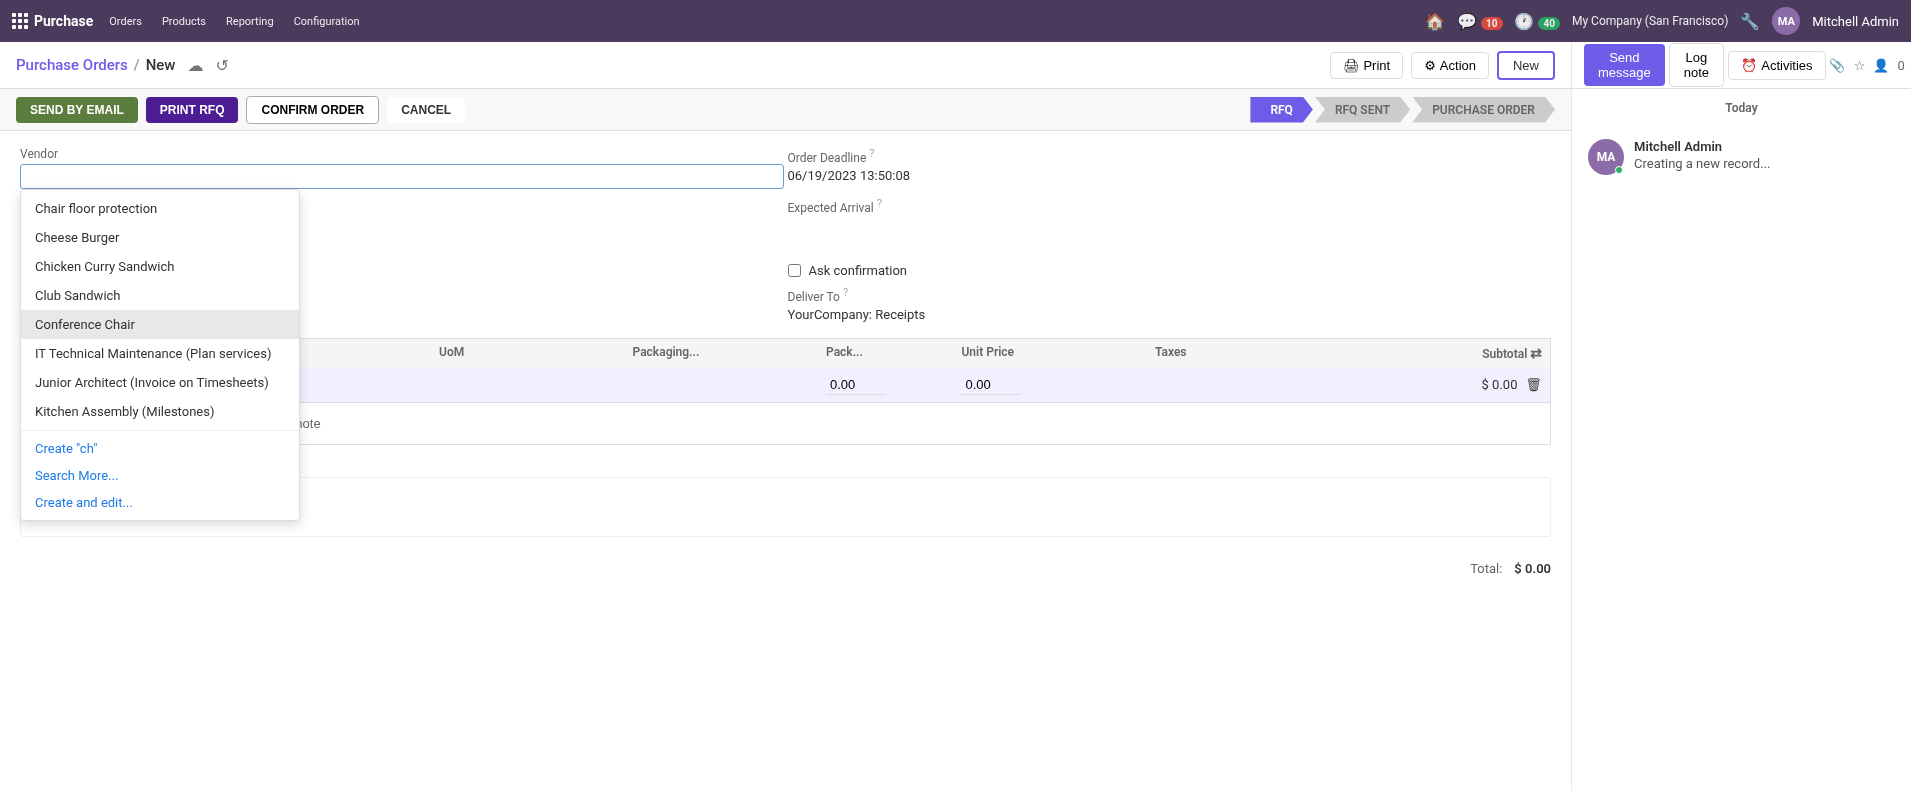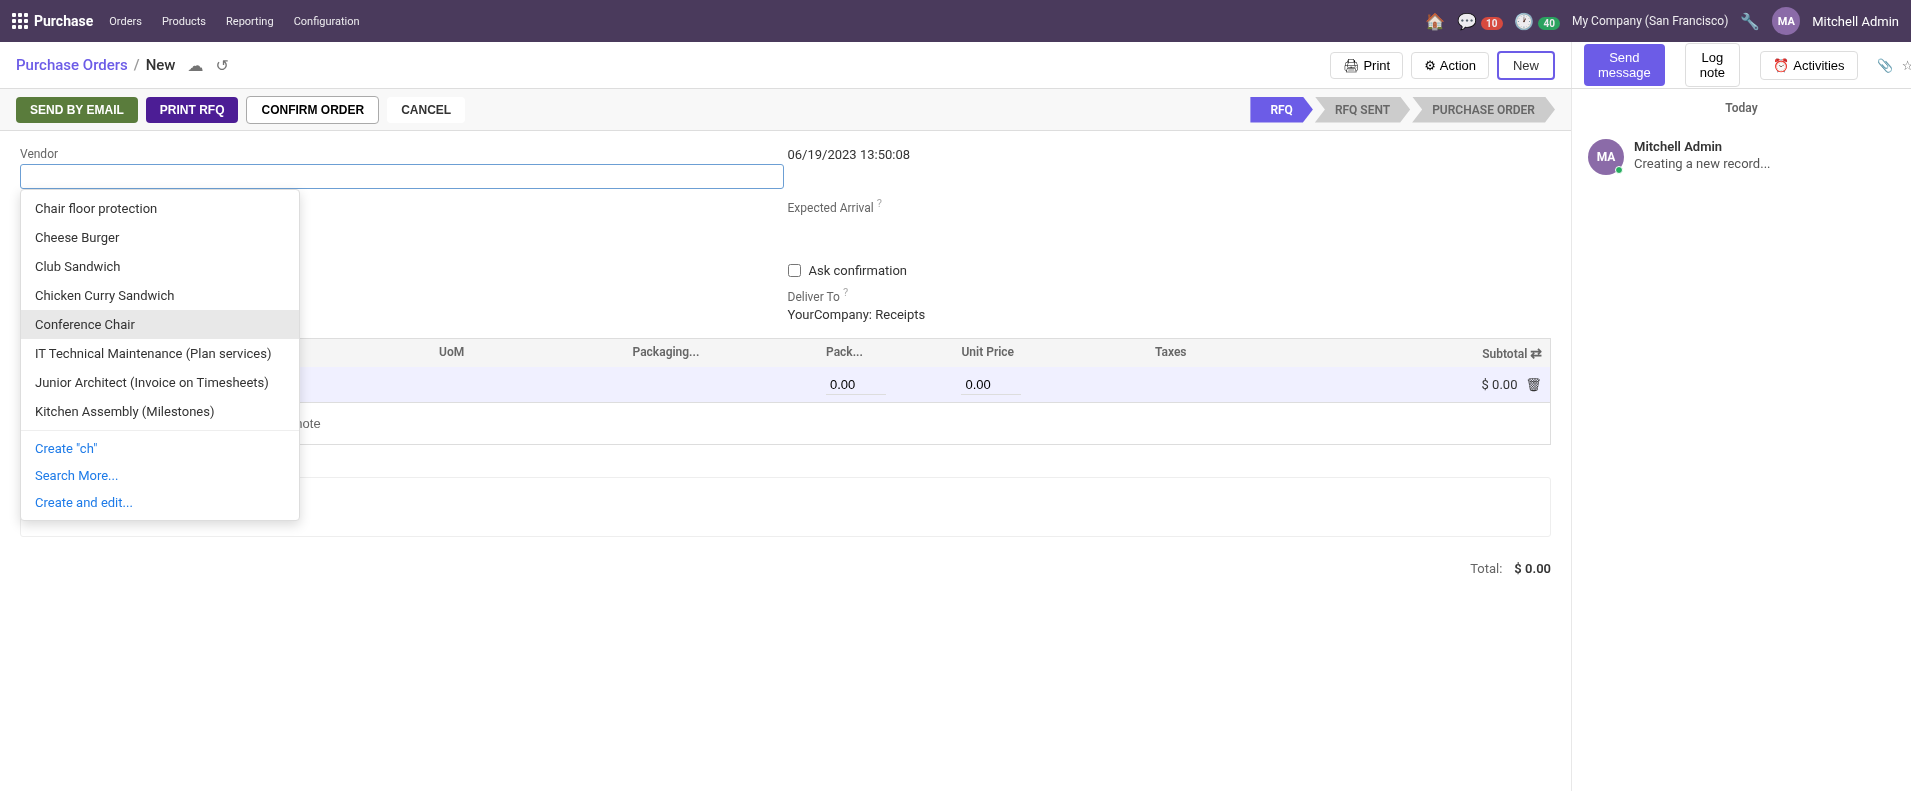--- a/index.html
+++ b/index.html
@@ -47,21 +47,21 @@
 
     
     .chatter-header {
       background: white;
       border-bottom: 1px solid #ddd;
       border-left: 1px solid #e8e8e8;
       height: 46px;
       display: flex;
       align-items: center;
       padding: 0 12px;
-      gap: 20px;
+      gap: 4px;
     }
     .btn-send-msg { background: #6c5ce7; color: white; border: none; border-radius: 4px; padding: 6px 14px; cursor: pointer; font-size: 13px; font-weight: 500; }
     .btn-log { background: white; border: 1px solid #ddd; border-radius: 4px; padding: 6px 14px; cursor: pointer; font-size: 13px; }
     .btn-activities { background: white; border: 1px solid #ddd; border-radius: 4px; padding: 6px 12px; cursor: pointer; font-size: 13px; display: flex; align-items: center; gap: 4px; }
     .chatter-icons { margin-left: auto; display: flex; align-items: center; gap: 8px; color: #666; font-size: 13px; }
 
     
     .main-layout {
       display: flex;
       height: calc(791px - 42px - 46px);
@@ -273,36 +273,40 @@
       <div class="form-row">
 
         <div style="flex:2; position:relative;">
           <div class="form-label">Vendor</div>
           <div class="dropdown-container">
             <input class="form-input" value="" style="border: 1px solid rgb(108, 159, 212);">
             
             <div class="dropdown-menu">
               <div class="dropdown-item">Chair floor protection</div>
               <div class="dropdown-item">Cheese Burger</div>
+              <div class="dropdown-item">Chicken Curry Sandwich</div>
               <div class="dropdown-item">Club Sandwich</div>
-              <div class="dropdown-item">Chicken Curry Sandwich</div>
               <div class="dropdown-item highlighted">Conference Chair</div>
               <div class="dropdown-item">IT Technical Maintenance (Plan services)</div>
               <div class="dropdown-item">Junior Architect (Invoice on Timesheets)</div>
               <div class="dropdown-item">Kitchen Assembly (Milestones)</div>
               <div class="dropdown-divider"></div>
               <div class="dropdown-action">Create "ch"</div>
               <div class="dropdown-action">Search More...</div>
               <div class="dropdown-action">Create and edit...</div>
             </div>
           </div>
         </div>
         <div style="flex:2;">
           <div style="display:flex; gap:20px;">
             <div style="flex:1;">
+              <div class="form-label">
+                <span>Order Deadline</span>
+                <sup class="info-icon">?</sup>
+              </div>
               <div class="form-value">06/19/2023 13:50:08</div>
             </div>
           </div>
         </div>
       </div>
 
       <div class="form-row" style="margin-top:8px;">
         <div style="flex:2;">
           <div class="form-label">Vendor Reference</div>
           <input class="form-input" value="" style="width: 200px;">

